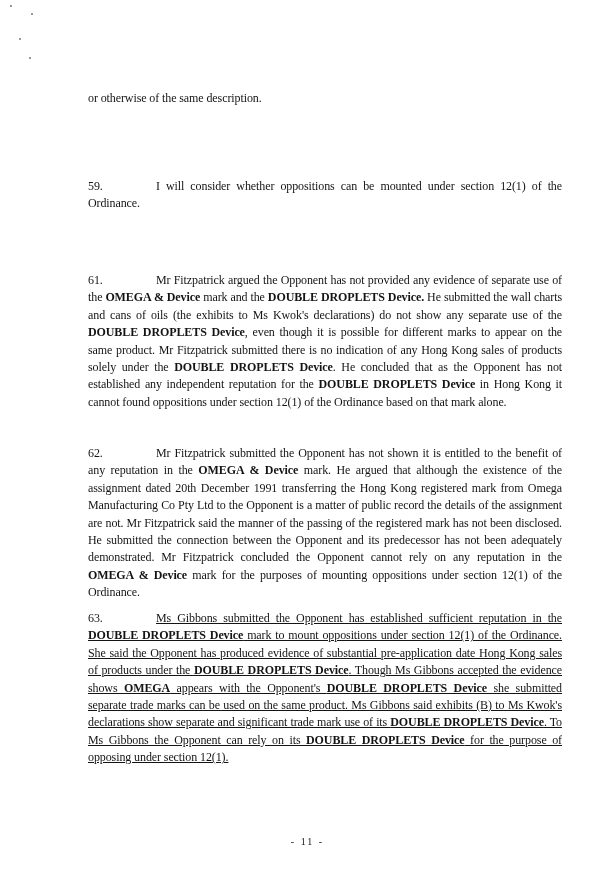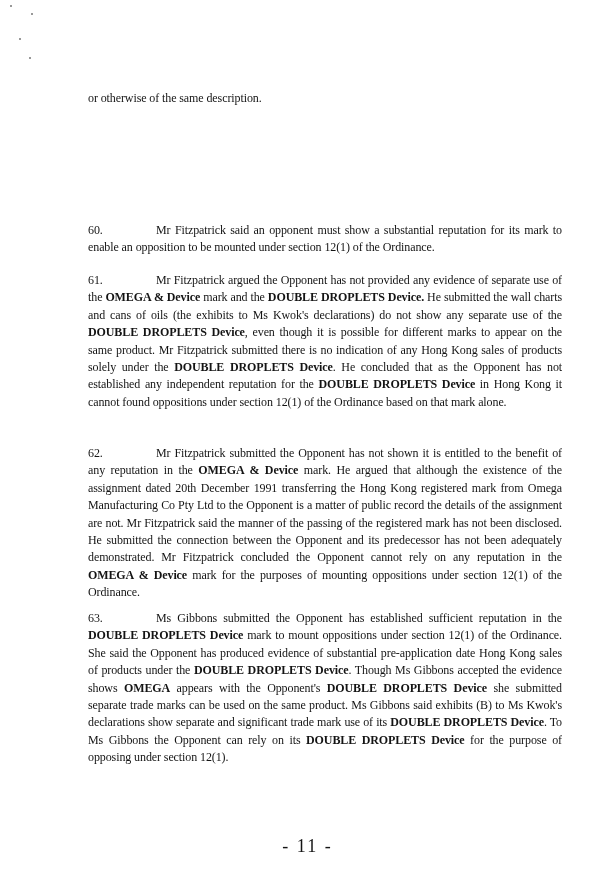--- a/index.html
+++ b/index.html
@@ -10,47 +10,47 @@
   .page { position:absolute; left:0; top:0; width:615px; height:877px; }
   .para {
     position:absolute; left:88px; width:474px;
     font-size:12px; line-height:17.4px; text-align:justify;
     letter-spacing:-0.1px;
   }
   .para .num { display:inline-block; width:68px; }
   .para b { font-weight:bold; }
   .footer {
     position:absolute; left:0; width:615px; top:836px; text-align:center;
-    font-size:18px; letter-spacing:2px;
+    font-size:10px; letter-spacing:2px;
   }
   .speck { position:absolute; width:2px; height:2px; background:#777; border-radius:1px; }
 </style>
 </head>
 <body>
 
 <div class="page">
   <span class="speck" style="left:10px;top:5px;"></span>
   <span class="speck" style="left:31px;top:13px;"></span>
   <span class="speck" style="left:19px;top:38px;"></span>
   <span class="speck" style="left:29px;top:57px;"></span>
 
   <div class="para" style="top:90px;">or otherwise of the same description.</div>
 
 
+  <div class="para" style="top:178px;">
+    <span class="num">59.</span><span>I will consider whether oppositions can be mounted under section 12(1) of the Ordinance.</span>
+  </div>
 
-  <div class="para" style="top:222px;">
-    <span class="num">60.</span><span>Mr Fitzpatrick said an opponent must show a substantial reputation for its mark to enable an opposition to be mounted under section 12(1) of the Ordinance.</span>
-  </div>
 
   <div class="para" style="top:272px;">
     <span class="num">61.</span><span>Mr Fitzpatrick argued the Opponent has not provided any evidence of separate use of the </span><b>OMEGA &amp; Device</b><span> mark and the </span><b>DOUBLE DROPLETS Device.</b><span> He submitted the wall charts and cans of oils (the exhibits to Ms Kwok's declarations) do not show any separate use of the </span><b>DOUBLE DROPLETS Device</b><span>, even though it is possible for different marks to appear on the same product.  Mr Fitzpatrick submitted there is no indication of any Hong Kong sales of products solely under the </span><b>DOUBLE DROPLETS Device</b><span>.  He concluded that as the Opponent has not established any independent reputation for the </span><b>DOUBLE DROPLETS Device</b><span> in Hong Kong it cannot found oppositions under section 12(1) of the Ordinance based on that mark alone.</span>
   </div>
 
   <div class="para" style="top:445px;">
     <span class="num">62.</span><span>Mr Fitzpatrick submitted the Opponent has not shown it is entitled to the benefit of any reputation in the </span><b>OMEGA &amp; Device</b><span> mark.  He argued that although the existence of the assignment dated 20th December 1991 transferring the Hong Kong registered mark from Omega Manufacturing Co Pty Ltd to the Opponent is a matter of public record the details of the assignment are not.  Mr Fitzpatrick said the manner of the passing of the registered mark has not been disclosed.  He submitted the connection between the Opponent and its predecessor has not been adequately demonstrated.  Mr Fitzpatrick concluded the Opponent cannot rely on any reputation in the </span><b>OMEGA &amp; Device</b><span> mark for the purposes of mounting oppositions under section 12(1) of the Ordinance.</span>
   </div>
 
-  <div class="para" style="top:610px;">
+  <div class="para" style="top:610px;text-decoration:underline;">
     <span class="num">63.</span><span>Ms Gibbons submitted the Opponent has established sufficient reputation in the </span><b>DOUBLE DROPLETS Device</b><span> mark to mount oppositions under section 12(1) of the Ordinance.  She said the Opponent has produced evidence of substantial pre-application date Hong Kong sales of products under the </span><b>DOUBLE DROPLETS Device</b><span>. Though Ms Gibbons accepted the evidence shows </span><b>OMEGA</b><span> appears with the Opponent's </span><b>DOUBLE DROPLETS Device</b><span> she submitted separate trade marks can be used on the same product.  Ms Gibbons said exhibits (B) to Ms Kwok's declarations show separate and significant trade mark use of its </span><b>DOUBLE DROPLETS Device</b><span>.  To Ms Gibbons the Opponent can rely on its </span><b>DOUBLE DROPLETS Device</b><span> for the purpose of opposing under section 12(1).</span>
   </div>
 
   <div class="footer">- 11 -</div>
 </div>
 
 </body></html>

